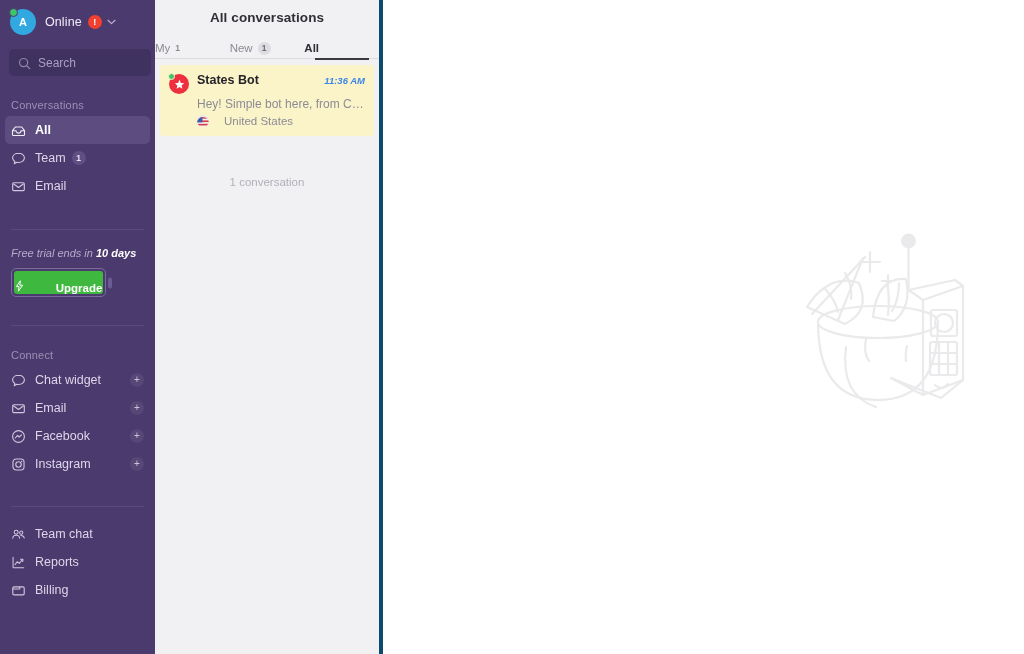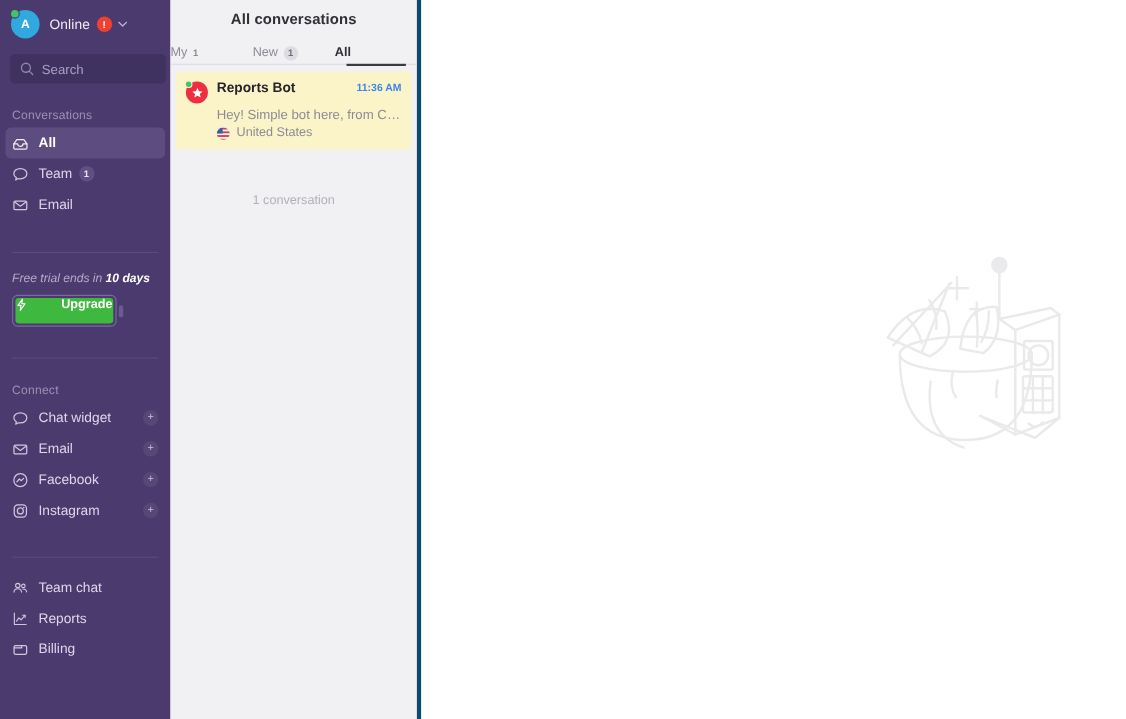--- a/index.html
+++ b/index.html
@@ -126,21 +126,21 @@
     border: 1px solid #7a6aa0;
     border-radius: 5px;
     padding: 2px;
     width: 95px;
     position: relative;
   }
   .upgrade-btn {
     background: #3fb83f;
     border-radius: 3px;
     height: 23px;
-    display: flex; align-items: flex-start; justify-content: center;
+    display: flex; align-items: flex-end; justify-content: center;
     color: #ffffff; font-size: 11.5px; font-weight: bold;
     cursor: pointer;
     gap: 28px;
   }
   .upgrade-btn .bolt { font-size: 11px; margin-right: 4px; }
   .upgrade-handle {
     position: absolute; right: -7px; top: 50%;
     transform: translateY(-50%);
     width: 4px; height: 11px; border-radius: 2px;
     background: #6b5b92;
@@ -204,31 +204,31 @@
     position: absolute; left: -1px; top: -1px;
     width: 7px; height: 7px; border-radius: 50%;
     background: #3fc36b; border: 1.5px solid #fcf4c9;
   }
   .conv-name {
     font-size: 12.5px; font-weight: bold; color: #24242a;
     margin-left: 8px; flex: 1; white-space: nowrap; overflow: hidden;
   }
   .conv-time {
     font-size: 9.5px; font-weight: bold; color: #3b86e8;
-    white-space: nowrap; margin-top: 2px;
+    white-space: nowrap; margin-top: 2px; font-style: italic;
   }
   .conv-preview {
     font-size: 12px; color: #8b8b95;
     margin-top: 3px; margin-left: 28px;
     white-space: nowrap; overflow: hidden; text-overflow: ellipsis;
     max-width: 184px;
   }
   .conv-loc {
     display: flex; align-items: center;
-    margin-top: 4px; margin-left: 28px;
+    margin-top: 4px; margin-left: 28px; gap: 9px;
   }
   .flag-dot {
     width: 12px; height: 12px; border-radius: 50%;
     overflow: hidden; flex: 0 0 12px;
     position: relative;
     background: #e8e8ec;
   }
   .conv-loc-label { font-size: 11.5px; color: #8b8b95; margin-left: 6px; }
 
   .conv-footer {
@@ -437,21 +437,21 @@
     <div class="conv-item">
       <div class="conv-top">
         <div class="conv-av-wrap">
           <div class="conv-av">
             <svg width="11" height="11" viewBox="0 0 12 12" aria-hidden="true">
               <path d="M6 0.9 L7.45 4.25 L11.05 4.6 L8.35 7.0 L9.15 10.6 L6 8.75 L2.85 10.6 L3.65 7.0 L0.95 4.6 L4.55 4.25 Z" fill="#ffffff"></path>
             </svg>
           </div>
           <div class="conv-av-dot"></div>
         </div>
-        <div class="conv-name">Reports Bot</div>
+        <div class="conv-name">States Bot</div>
         <div class="conv-time">11:36 AM</div>
       </div>
       <div class="conv-preview">Hey! Simple bot here, from Chatr...</div>
       <div class="conv-loc">
         <span class="flag-dot">
           <svg width="12" height="12" viewBox="0 0 12 12" aria-hidden="true">
             <clipPath id="fc">
                 <circle cx="6" cy="6" r="6"></circle>
               </clipPath>
             <g clip-path="url(#fc)">

